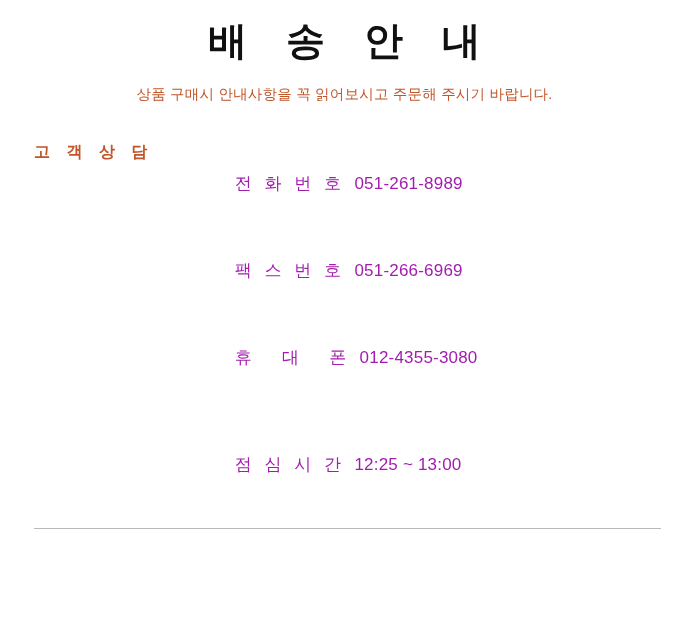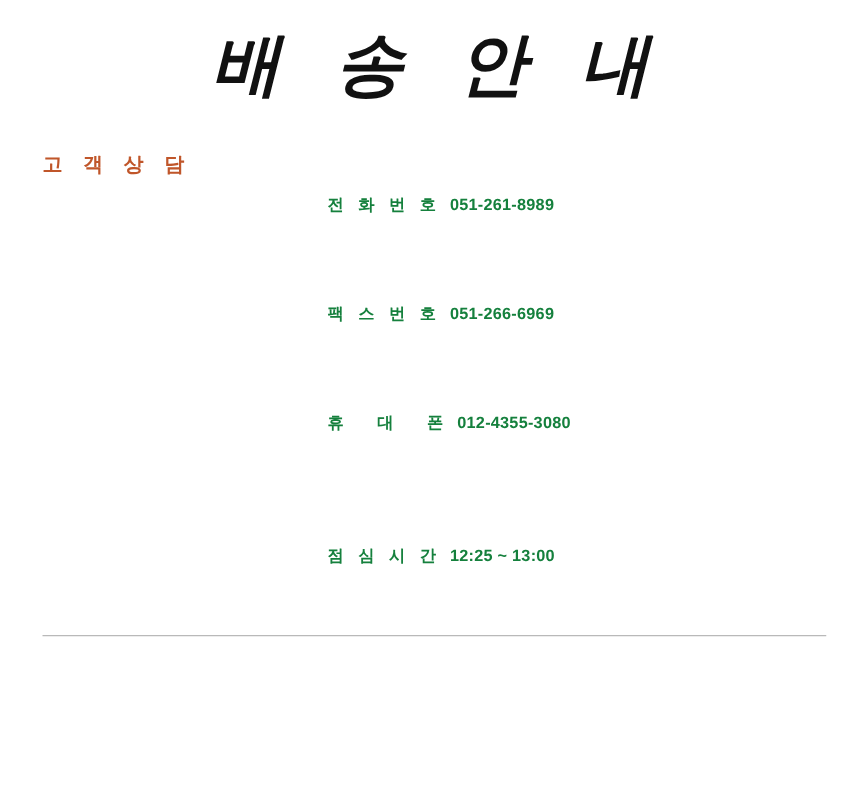--- a/index.html
+++ b/index.html
@@ -15,64 +15,61 @@
     overflow: hidden;
   }
   .page {
     position: relative;
     width: 689px;
     height: 638px;
     box-sizing: border-box;
   }
   .title {
     text-align: center;
-    font-size: 55px;
+    font-size: 39px;
     font-weight: bold;
     letter-spacing: 14px;
     color: #111111;
     padding-top: 18px;
     line-height: 1.2;
     text-indent: 14px;
-    font-style: italic;
   }
   .subtitle {
     text-align: center;
     font-size: 14.5px;
     color: #c0562a;
     margin-top: 20px;
     letter-spacing: 0.2px;
   }
   .section {
     display: flex;
     align-items: flex-start;
     padding-left: 34px;
     padding-right: 28px;
     box-sizing: border-box;
-    gap: 36px;
   }
   .sec-contact { margin-top: 36px; }
 
   .sec-label {
     color: #c0562a;
     font-size: 16px;
     font-weight: bold;
     letter-spacing: 6px;
     white-space: nowrap;
     flex: 0 0 auto;
     padding-top: 2px;
   }
   .label-w {
     width: 163px;
   }
   .sec-body {
     flex: 1 1 auto;
-    font-size: 13px;
-    color: #15803d;
+    font-size: 17px;
+    color: #a21caf;
     line-height: 29px;
-    font-weight: bold;
   }
   .sec-body .line {
     white-space: pre;
   }
   .sec-body .gap {
     height: 20px;
   }
   .kv .k {
     letter-spacing: 4px;
   }
@@ -85,20 +82,21 @@
     margin: 20px 28px 0 34px;
   }
 </style>
 </head>
 <body>
 
 <div class="page">
 
   <div class="title">배 송 안 내</div>
 
+  <div class="subtitle">상품 구매시 안내사항을 꼭 읽어보시고 주문해 주시기 바랍니다.</div>
 
   <div class="section sec-contact">
     <div class="sec-label label-w">고 객 상 담</div>
     <div class="sec-body">
       <div class="line kv">
         <span class="k">전 화 번 호</span><span>&nbsp;&nbsp;</span><span class="v">051-261-8989</span>
       </div>
       <div class="line kv">
         <span class="k">팩 스 번 호</span><span>&nbsp;&nbsp;</span><span class="v">051-266-6969</span>
       </div>

